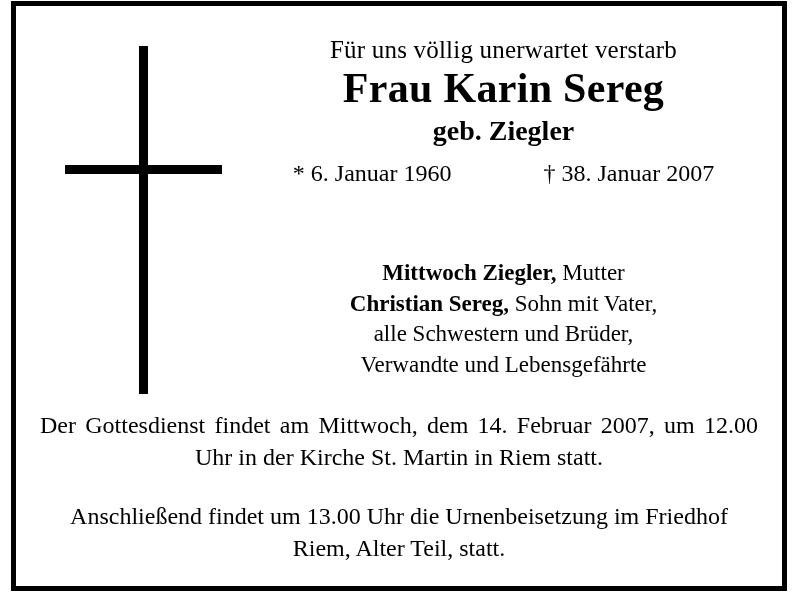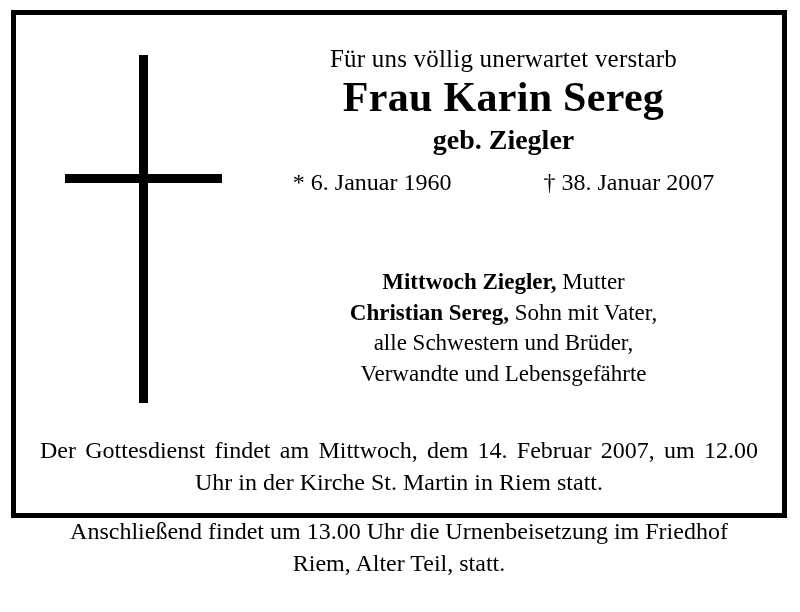--- a/index.html
+++ b/index.html
@@ -11,23 +11,23 @@
     width: 800px;
     height: 612px;
     font-family: "Liberation Serif", serif;
     color: #000000;
     overflow: hidden;
   }
 
   .notice {
     position: absolute;
     left: 11px;
-    top: 10px;
+    top: 1px;
     width: 776px;
-    height: 508px;
+    height: 590px;
     box-sizing: border-box;
     border: 5px solid #000000;
     background: #ffffff;
   }
 
   
   .upper {
     position: relative;
     height: 400px;
   }
@@ -108,27 +108,26 @@
     position: absolute;
     left: 0;
     right: 0;
     top: 404px;
     padding: 0 24px;
   }
   .para {
     font-size: 24px;
     line-height: 1.32;
     text-align: center;
-    margin-top: 16px;
   }
   .para.justified {
     text-align: justify;
     text-align-last: center;
   }
-  .para + .para { margin-top: 18px; }
+  .para + .para { margin-top: 28px; }
 </style>
 </head>
 <body>
 
 <div class="notice">
 
   <div class="upper">
 
     <div class="cross">
       <div class="vbar"></div>

